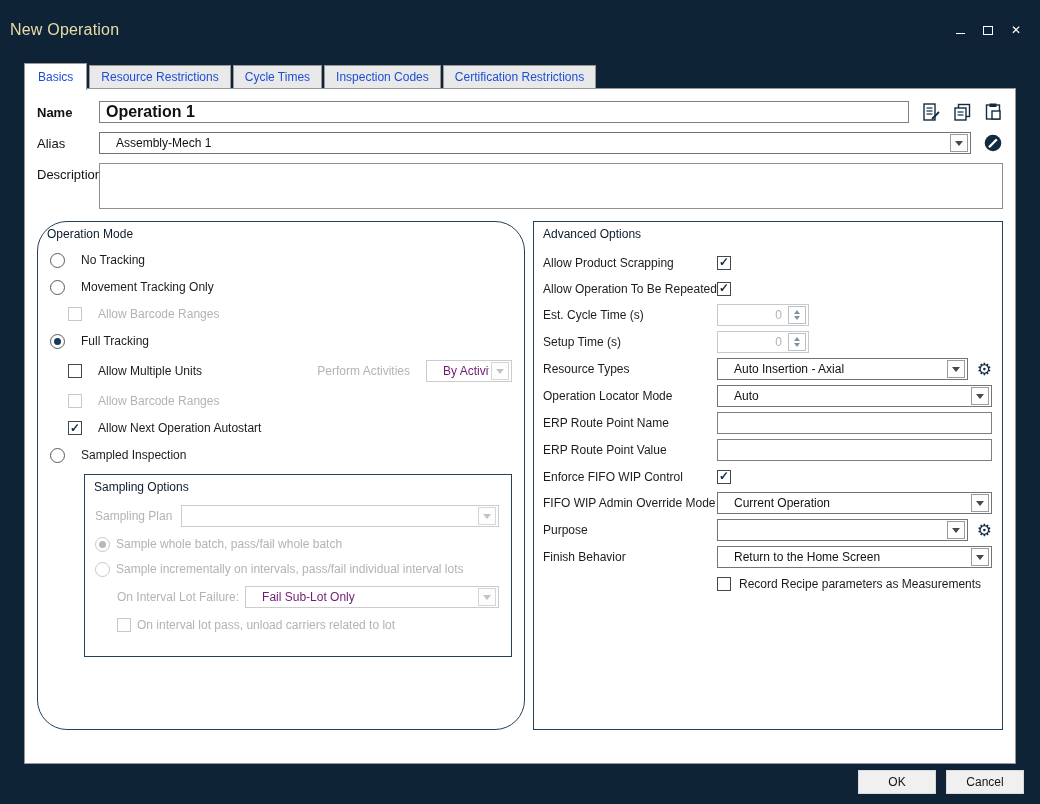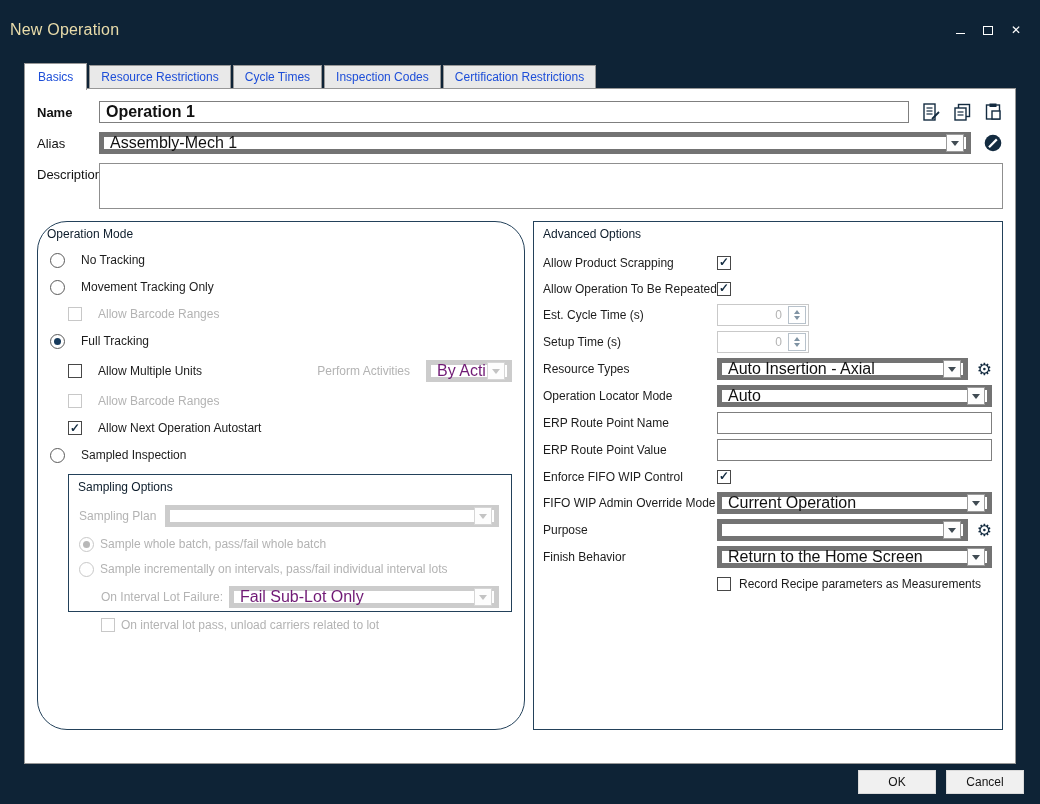--- a/index.html
+++ b/index.html
@@ -27,21 +27,21 @@
   .frow.top{align-items:flex-start;}
   .flabel{width:62px;flex:none;font-size:13px;color:#111;}
   .flabel.bold{font-weight:bold;}
   .tin{height:22px;border:1px solid #7f7f7f;font-family:"Liberation Sans",sans-serif;font-size:16px;padding:0 6px;box-sizing:border-box;color:#111;background:#fff;outline:none;}
   .tin.bold{font-weight:bold;}
   .flex1{flex:1;min-width:0;}
   textarea.tarea{height:46px;border:1px solid #8f8f8f;resize:none;font-family:"Liberation Sans",sans-serif;font-size:12px;padding:3px 6px;box-sizing:border-box;outline:none;}
   .icon-group{display:flex;gap:11px;margin-left:12px;align-items:center;}
   .icon-btn{width:20px;height:20px;display:flex;align-items:center;justify-content:center;cursor:pointer;}
   
-  .combo{height:22px;border:5px solid #737373;background:#fff;display:flex;align-items:center;box-sizing:border-box;font-size:16px;color:#111;padding-left:6px;cursor:pointer;}
+  .combo{height:22px;border:1px solid #737373;background:#fff;display:flex;align-items:center;box-sizing:border-box;font-size:12px;color:#111;padding-left:16px;cursor:pointer;}
   .combo-val{flex:1;white-space:nowrap;overflow:hidden;}
   .combo-btn{width:16px;height:16px;margin:2px;border:1px solid #9b9b9b;flex:none;display:flex;align-items:center;justify-content:center;background:#fdfdfd;}
   .combo-btn::after{content:"";border-left:4px solid transparent;border-right:4px solid transparent;border-top:5px solid #3f4a52;}
   .combo.disabled{border-color:#cccccc;color:#701a75;}
   .combo.disabled .combo-btn{border-color:#d6d6d6;}
   .combo.disabled .combo-btn::after{border-top-color:#c3c3c3;}
   .spin{width:92px;height:22px;border:1px solid #c9c9c9;background:#fff;display:flex;align-items:center;box-sizing:border-box;}
   .spin-val{flex:1;text-align:right;color:#b3b3b3;font-size:12px;padding-right:4px;}
   .spin-btns{width:16px;height:16px;margin:2px;border:1px solid #b8c2cb;display:flex;flex-direction:column;align-items:center;justify-content:center;gap:2px;flex:none;cursor:pointer;}
   .spin-btns .up{display:block;width:0;height:0;border-left:3.5px solid transparent;border-right:3.5px solid transparent;border-bottom:4px solid #7f93a3;}
@@ -60,21 +60,21 @@
   .group.left{width:488px;flex:none;border-radius:30px;}
   .group.right{flex:1;}
   .group-title{font-size:12px;color:#0c1c2b;padding:5px 9px 3px;}
   .g-content{padding:8px 12px 0 12px;}
   .opt-row{display:flex;align-items:center;gap:16px;margin-bottom:11px;min-height:16px;}
   .opt-label{font-size:12px;color:#1c1c1c;white-space:nowrap;}
   .dis-text{color:#b3b3b3;}
   .indent{margin-left:18px;}
   .spacer{flex:1;}
   
-  .sampling{margin-left:18px;margin-top:2px;height:138px;border:1px solid #23415a;box-sizing:border-box;}
+  .sampling{margin-left:34px;margin-top:2px;height:183px;border:1px solid #23415a;box-sizing:border-box;}
   .s-content{padding:8px 12px 0 10px;}
   .s-row{display:flex;align-items:center;gap:6px;margin-bottom:9px;min-height:16px;font-size:12px;}
   .s-indent{margin-left:22px;}
   
   .a-row{display:flex;align-items:center;margin-bottom:5px;min-height:21px;}
   .a-label{width:174px;flex:none;font-size:12px;color:#1c1c1c;}
   .a-ctrl{flex:1;display:flex;align-items:center;min-width:0;}
   .gear{font-size:17px;color:#132b40;line-height:1;margin-left:9px;flex:none;cursor:pointer;}
   
   .footer{position:absolute;right:16px;bottom:10px;display:flex;gap:10px;}

